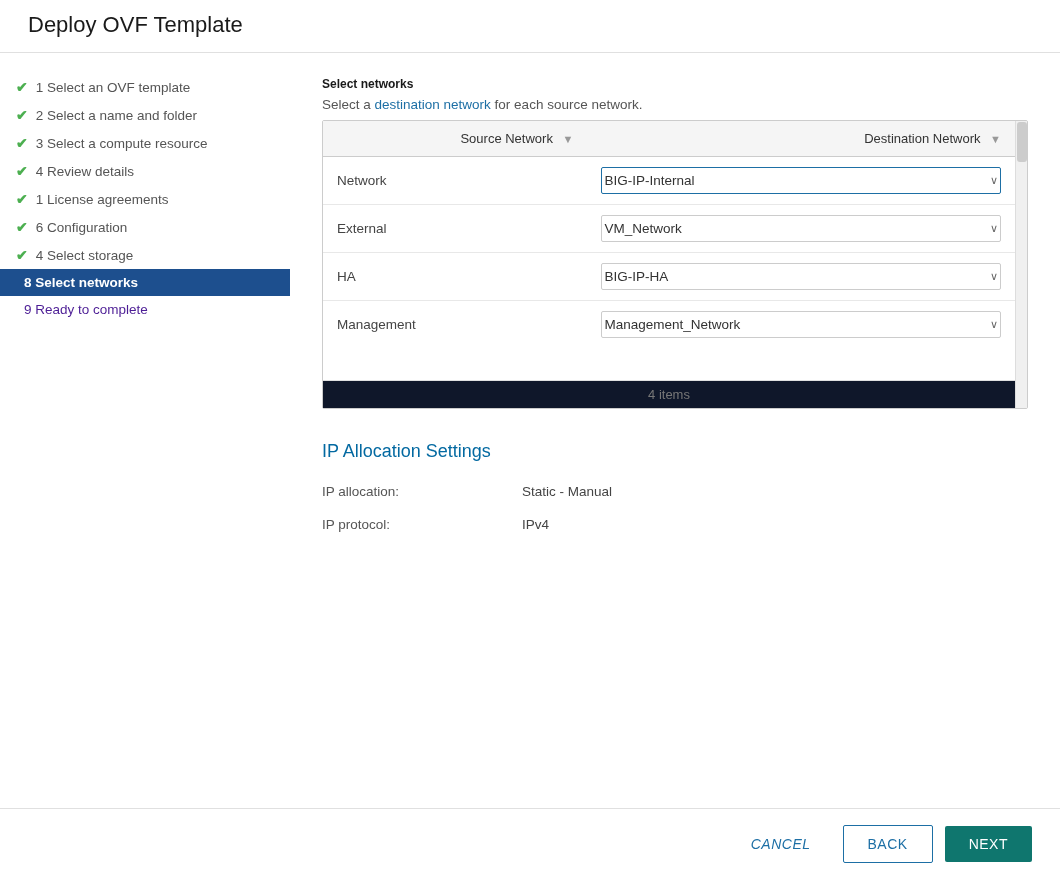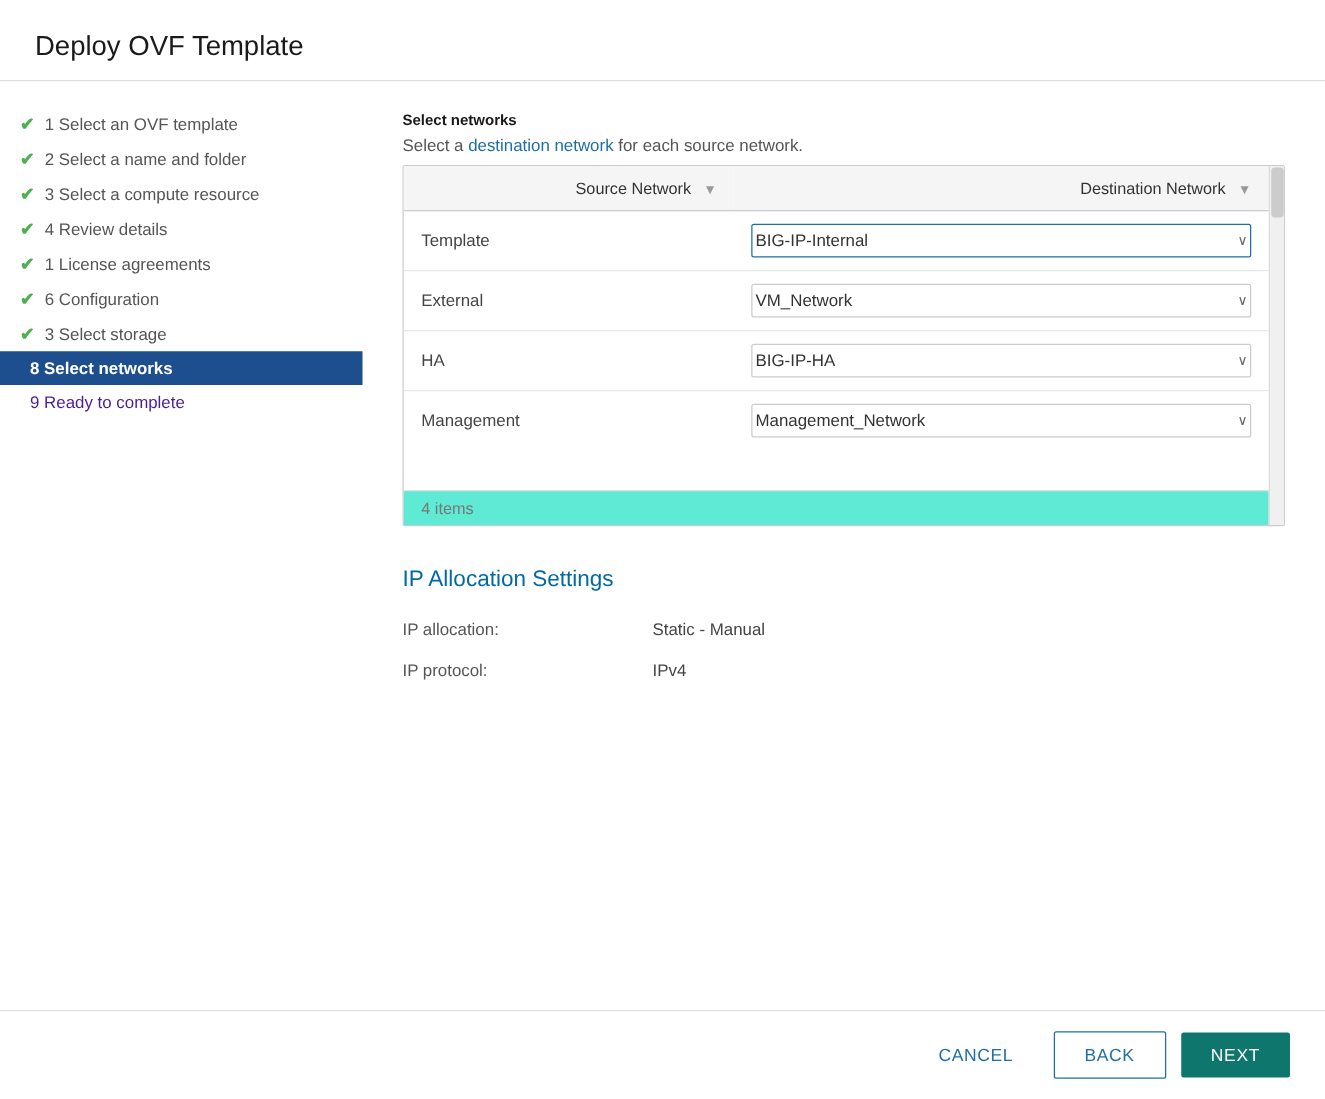--- a/index.html
+++ b/index.html
@@ -12,21 +12,21 @@
       min-height: 879px;
     }
     .dialog {
       width: 1060px;
       min-height: 879px;
       background: #fff;
       display: flex;
       flex-direction: column;
     }
     .dialog-header {
-      padding: 24px 28px 14px 28px;
+      padding: 12px 28px 14px 28px;
       border-bottom: 1px solid #e0e0e0;
     }
     .dialog-header h1 {
       font-size: 22px;
       font-weight: 300;
       color: #1a1a1a;
     }
     .dialog-body {
       display: flex;
       flex: 1;
@@ -145,24 +145,24 @@
       color: #333;
     }
     .dropdown-arrow {
       color: #666;
       font-size: 11px;
       margin-left: 10px;
     }
     .table-footer {
       border-top: 1px solid #e0e0e0;
       padding: 6px 14px;
-      text-align: left;
+      text-align: center;
       font-size: 13px;
       color: #777;
-      background: #5eead4;
+      background: #0f172a;
     }
     
     .table-scroll-container {
       position: relative;
       border: 1px solid #ccc;
       border-radius: 2px;
       max-width: 720px;
       margin-bottom: 32px;
     }
     .scroll-bar {
@@ -213,20 +213,21 @@
     }
     .btn-cancel {
       background: transparent;
       border: none;
       color: #1d6fa5;
       font-size: 14px;
       font-weight: 500;
       padding: 10px 20px;
       cursor: pointer;
       letter-spacing: 0.5px;
+      font-style: italic;
     }
     .btn-back {
       background: #fff;
       border: 1px solid #1d6fa5;
       color: #1d6fa5;
       font-size: 14px;
       font-weight: 500;
       padding: 10px 24px;
       cursor: pointer;
       letter-spacing: 0.5px;
@@ -282,21 +283,21 @@
         <span>1 License agreements</span>
       </div>
 
       <div class="sidebar-item completed">
         <span class="check-icon">✔</span>
         <span>6 Configuration</span>
       </div>
 
       <div class="sidebar-item completed">
         <span class="check-icon">✔</span>
-        <span>3 Select storage</span>
+        <span>4 Select storage</span>
       </div>
 
       <div class="sidebar-item active">
         <span class="check-icon"></span>
         <span>8 Select networks</span>
       </div>
 
       <div class="sidebar-item pending">
         <span class="check-icon"></span>
         <span>9 Ready to complete</span>
@@ -320,21 +321,21 @@
               <th>
                 <span>Destination Network</span>
                 <span class="filter-icon">▼</span>
               </th>
             </tr>
           </thead>
           <tbody>
 
             <tr>
               <td>
-                <span>Template</span>
+                <span>Network</span>
               </td>
               <td>
                 <div class="network-select-wrapper">
                   <span class="network-select-text">BIG-IP-Internal</span>
                   <span class="dropdown-arrow">∨</span>
                 </div>
               </td>
             </tr>
 
             <tr>

